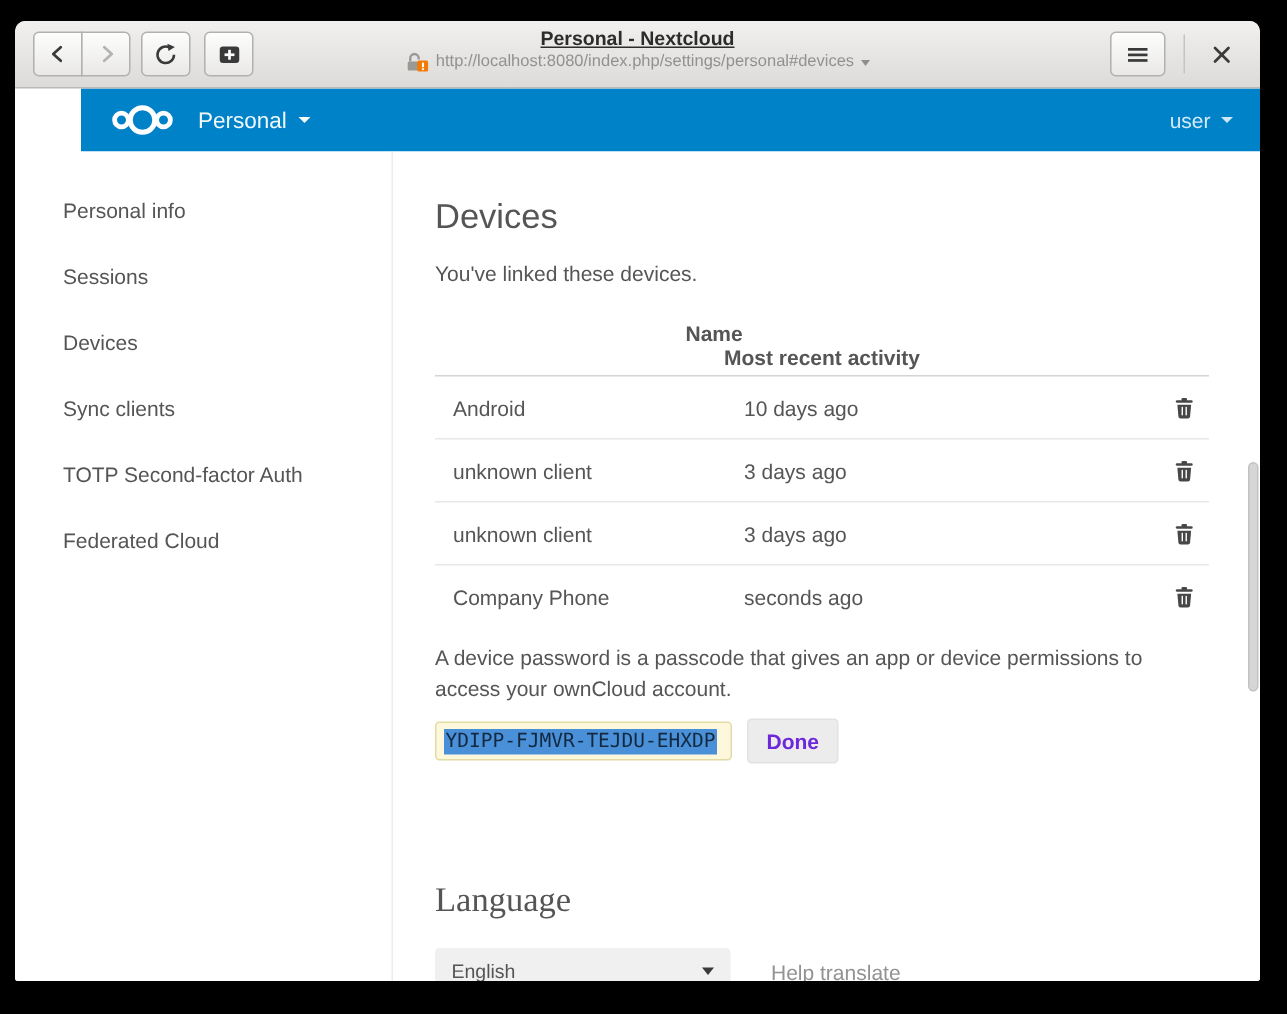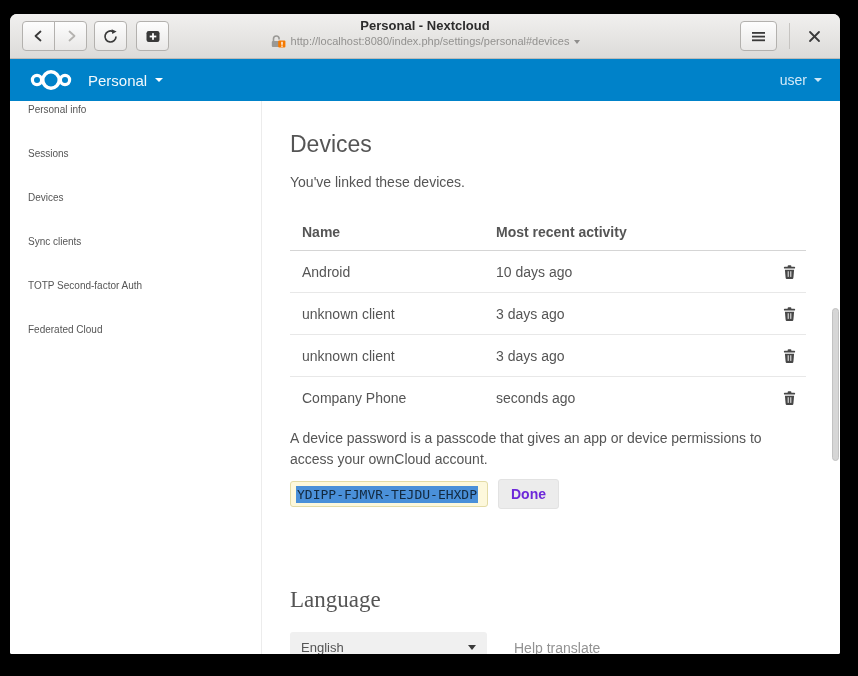--- a/index.html
+++ b/index.html
@@ -28,49 +28,49 @@
   }
   .nav-group{display:flex;margin-left:12px;}
   .nav-group .tb-btn{width:33px;}
   .nav-group .tb-btn:first-child{border-radius:4px 0 0 4px;}
   .nav-group .tb-btn:last-child{border-radius:0 4px 4px 0;margin-left:-1px;}
   .btn-reload{width:33px;margin-left:7px;}
   .btn-newtab{width:33px;margin-left:9px;}
   .tb-center{
     position:absolute;left:0;right:0;top:3px;text-align:center;pointer-events:none;
   }
-  .tb-title{font-size:13px;font-weight:bold;color:#2c2c2c;line-height:17px;}
+  .tb-title{font-size:13px;font-weight:bold;color:#2c2c2c;line-height:17px;text-decoration:underline;}
   .tb-urlrow{font-size:11px;color:#92918f;line-height:15px;display:inline-flex;align-items:center;gap:5px;pointer-events:auto;}
   .caret{display:inline-block;width:0;height:0;border-left:4px solid transparent;border-right:4px solid transparent;}
   .caret-gray{border-top:4px solid #8f8e8c;}
   .caret-white{border-top:4px solid #fff;}
   .caret-lightblue{border-top:4px solid #cfe8f7;}
   .caret-dark{border-top:5px solid #3a3a3a;border-left-width:4.5px;border-right-width:4.5px;}
   .tb-right{margin-left:auto;display:flex;align-items:center;margin-right:14px;}
   .btn-menu{width:37px;}
   .tb-sep{width:1px;height:26px;background:#c6c4c1;margin:0 12px;}
   .btn-close{width:24px;height:24px;display:flex;align-items:center;justify-content:center;}
   
   .appbar{
     height:42px;flex:0 0 42px;background:#0082c9;
-    display:flex;align-items:center;padding:0 18px;box-sizing:border-box;
+    display:flex;align-items:center;padding:0 18px;box-sizing:border-box;margin-left:44px;
   }
   .app-menu{display:flex;align-items:center;gap:8px;}
   .app-label{color:rgba(255,255,255,.95);font-size:15px;margin-left:6px;}
   .user-menu{margin-left:auto;display:flex;align-items:center;gap:7px;color:#d3eaf8;font-size:14px;padding-left:32px;}
   
   .content{flex:1;display:flex;background:#fff;position:relative;overflow:hidden;}
   .sidebar{width:252px;flex:0 0 252px;border-right:1px solid #ececec;padding-top:3px;box-sizing:border-box;}
-  .side-item{height:44px;display:flex;align-items:flex-start;padding-left:18px;font-size:10px;color:#555;cursor:pointer;}
+  .side-item{height:44px;display:flex;align-items:flex-end;padding-left:32px;font-size:14px;color:#555;cursor:pointer;}
   .main{flex:1;padding:30px 30px 0 28px;color:#555;}
   .section-title{font-size:23px;font-weight:normal;color:#555;margin:0 0 14px 0;}
   .desc{font-size:14px;margin:16px 0 24px 0;}
   .dev-table{width:516px;}
   .trow{display:flex;align-items:center;height:41px;font-size:14px;}
-  .thead{height:36px;font-weight:bold;border-bottom:1px solid #d5d5d5;}
+  .thead{height:36px;font-weight:bold;border-bottom:1px solid #d5d5d5;flex-direction:column;}
   .trow + .trow:not(.thead){border-top:1px solid #e8e8e8;}
   .thead + .trow{border-top:none !important;}
   .cell-name{width:206px;padding-left:12px;box-sizing:border-box;}
   .cell-activity{flex:1;}
   .cell-action{width:34px;display:flex;justify-content:center;}
   .trash-btn{background:none;border:none;padding:2px;cursor:pointer;line-height:0;}
   .note{font-size:14px;line-height:21px;width:500px;margin:10px 0 9px 0;}
   .pw-row{display:flex;align-items:center;}
   .pw-field{
     width:198px;height:26px;box-sizing:border-box;background:#fdf8dc;

